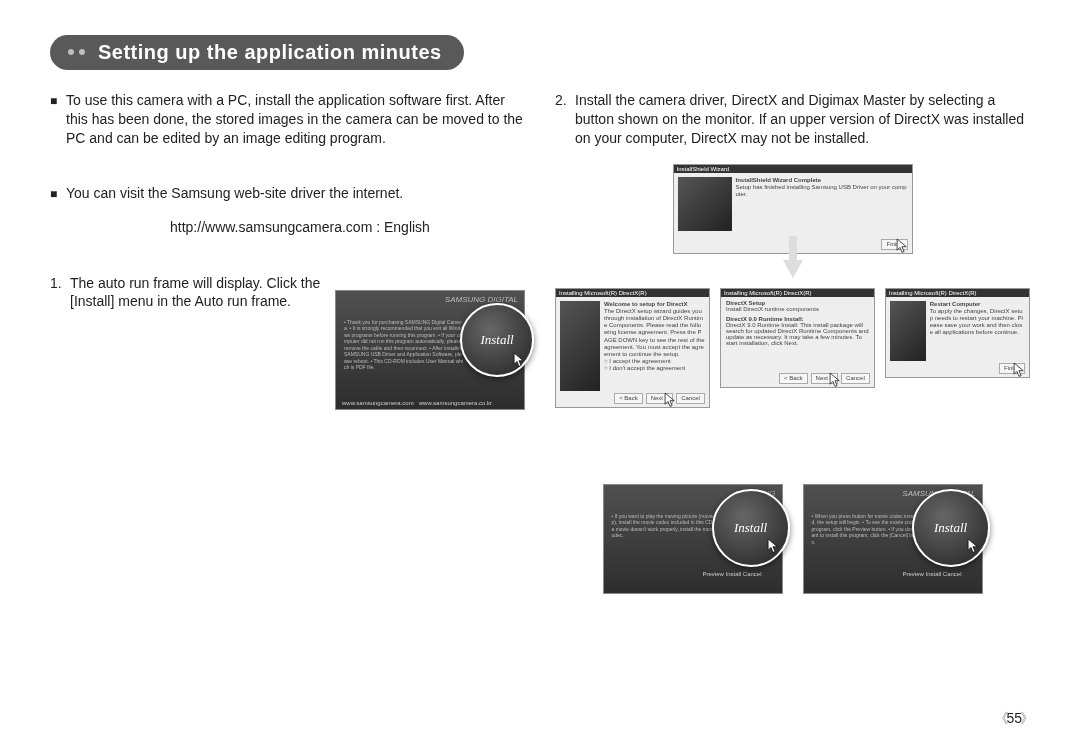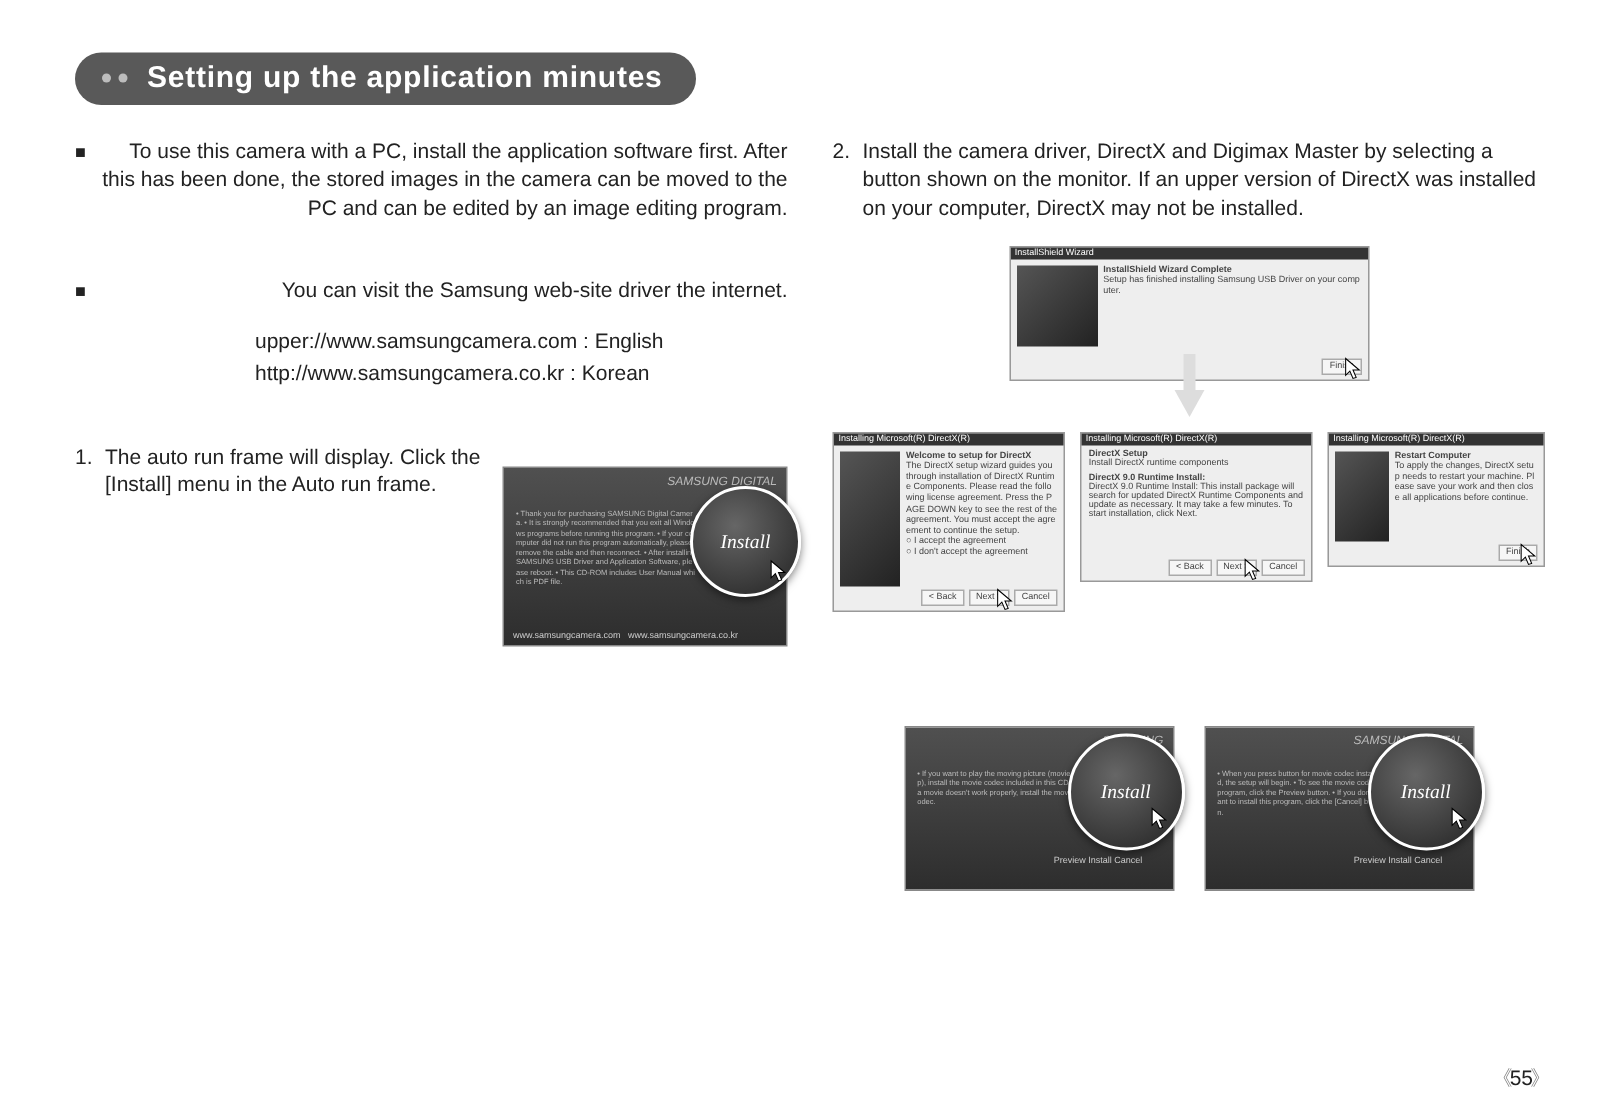--- a/index.html
+++ b/index.html
@@ -58,21 +58,21 @@
   .para {
     display: flex;
     margin-bottom: 14px;
     line-height: 1.35;
   }
   .bullet {
     flex: 0 0 16px;
     font-size: 12px;
     padding-top: 2px;
   }
-  .para-text { flex: 1; text-align: right; }
+  .para-text { flex: 1; }
   .indent-urls {
     margin-left: 120px;
     line-height: 1.5;
     margin-bottom: 18px;
   }
   .num-item {
     display: flex;
     gap: 6px;
     line-height: 1.35;
     margin-bottom: 6px;
@@ -257,22 +257,21 @@
       </div>
 
       <div style="height:22px"></div>
 
       <div class="para">
         <div class="bullet">■</div>
         <div class="para-text">You can visit the Samsung web-site driver the internet.</div>
       </div>
 
       <div class="indent-urls">
-        <div>upper://www.samsungcamera.com : English</div>
-        <div>http://www.samsungcamera.co.kr : Korean</div>
+        <div>http://www.samsungcamera.com : English</div>
       </div>
 
       <div style="height:18px"></div>
 
       <div class="step1-row">
         <div class="step1-text">
           <div class="num-item">
             <span class="num">1.</span>
             <span>The auto run frame will display. Click the [Install] menu in the Auto run frame.</span>
           </div>

